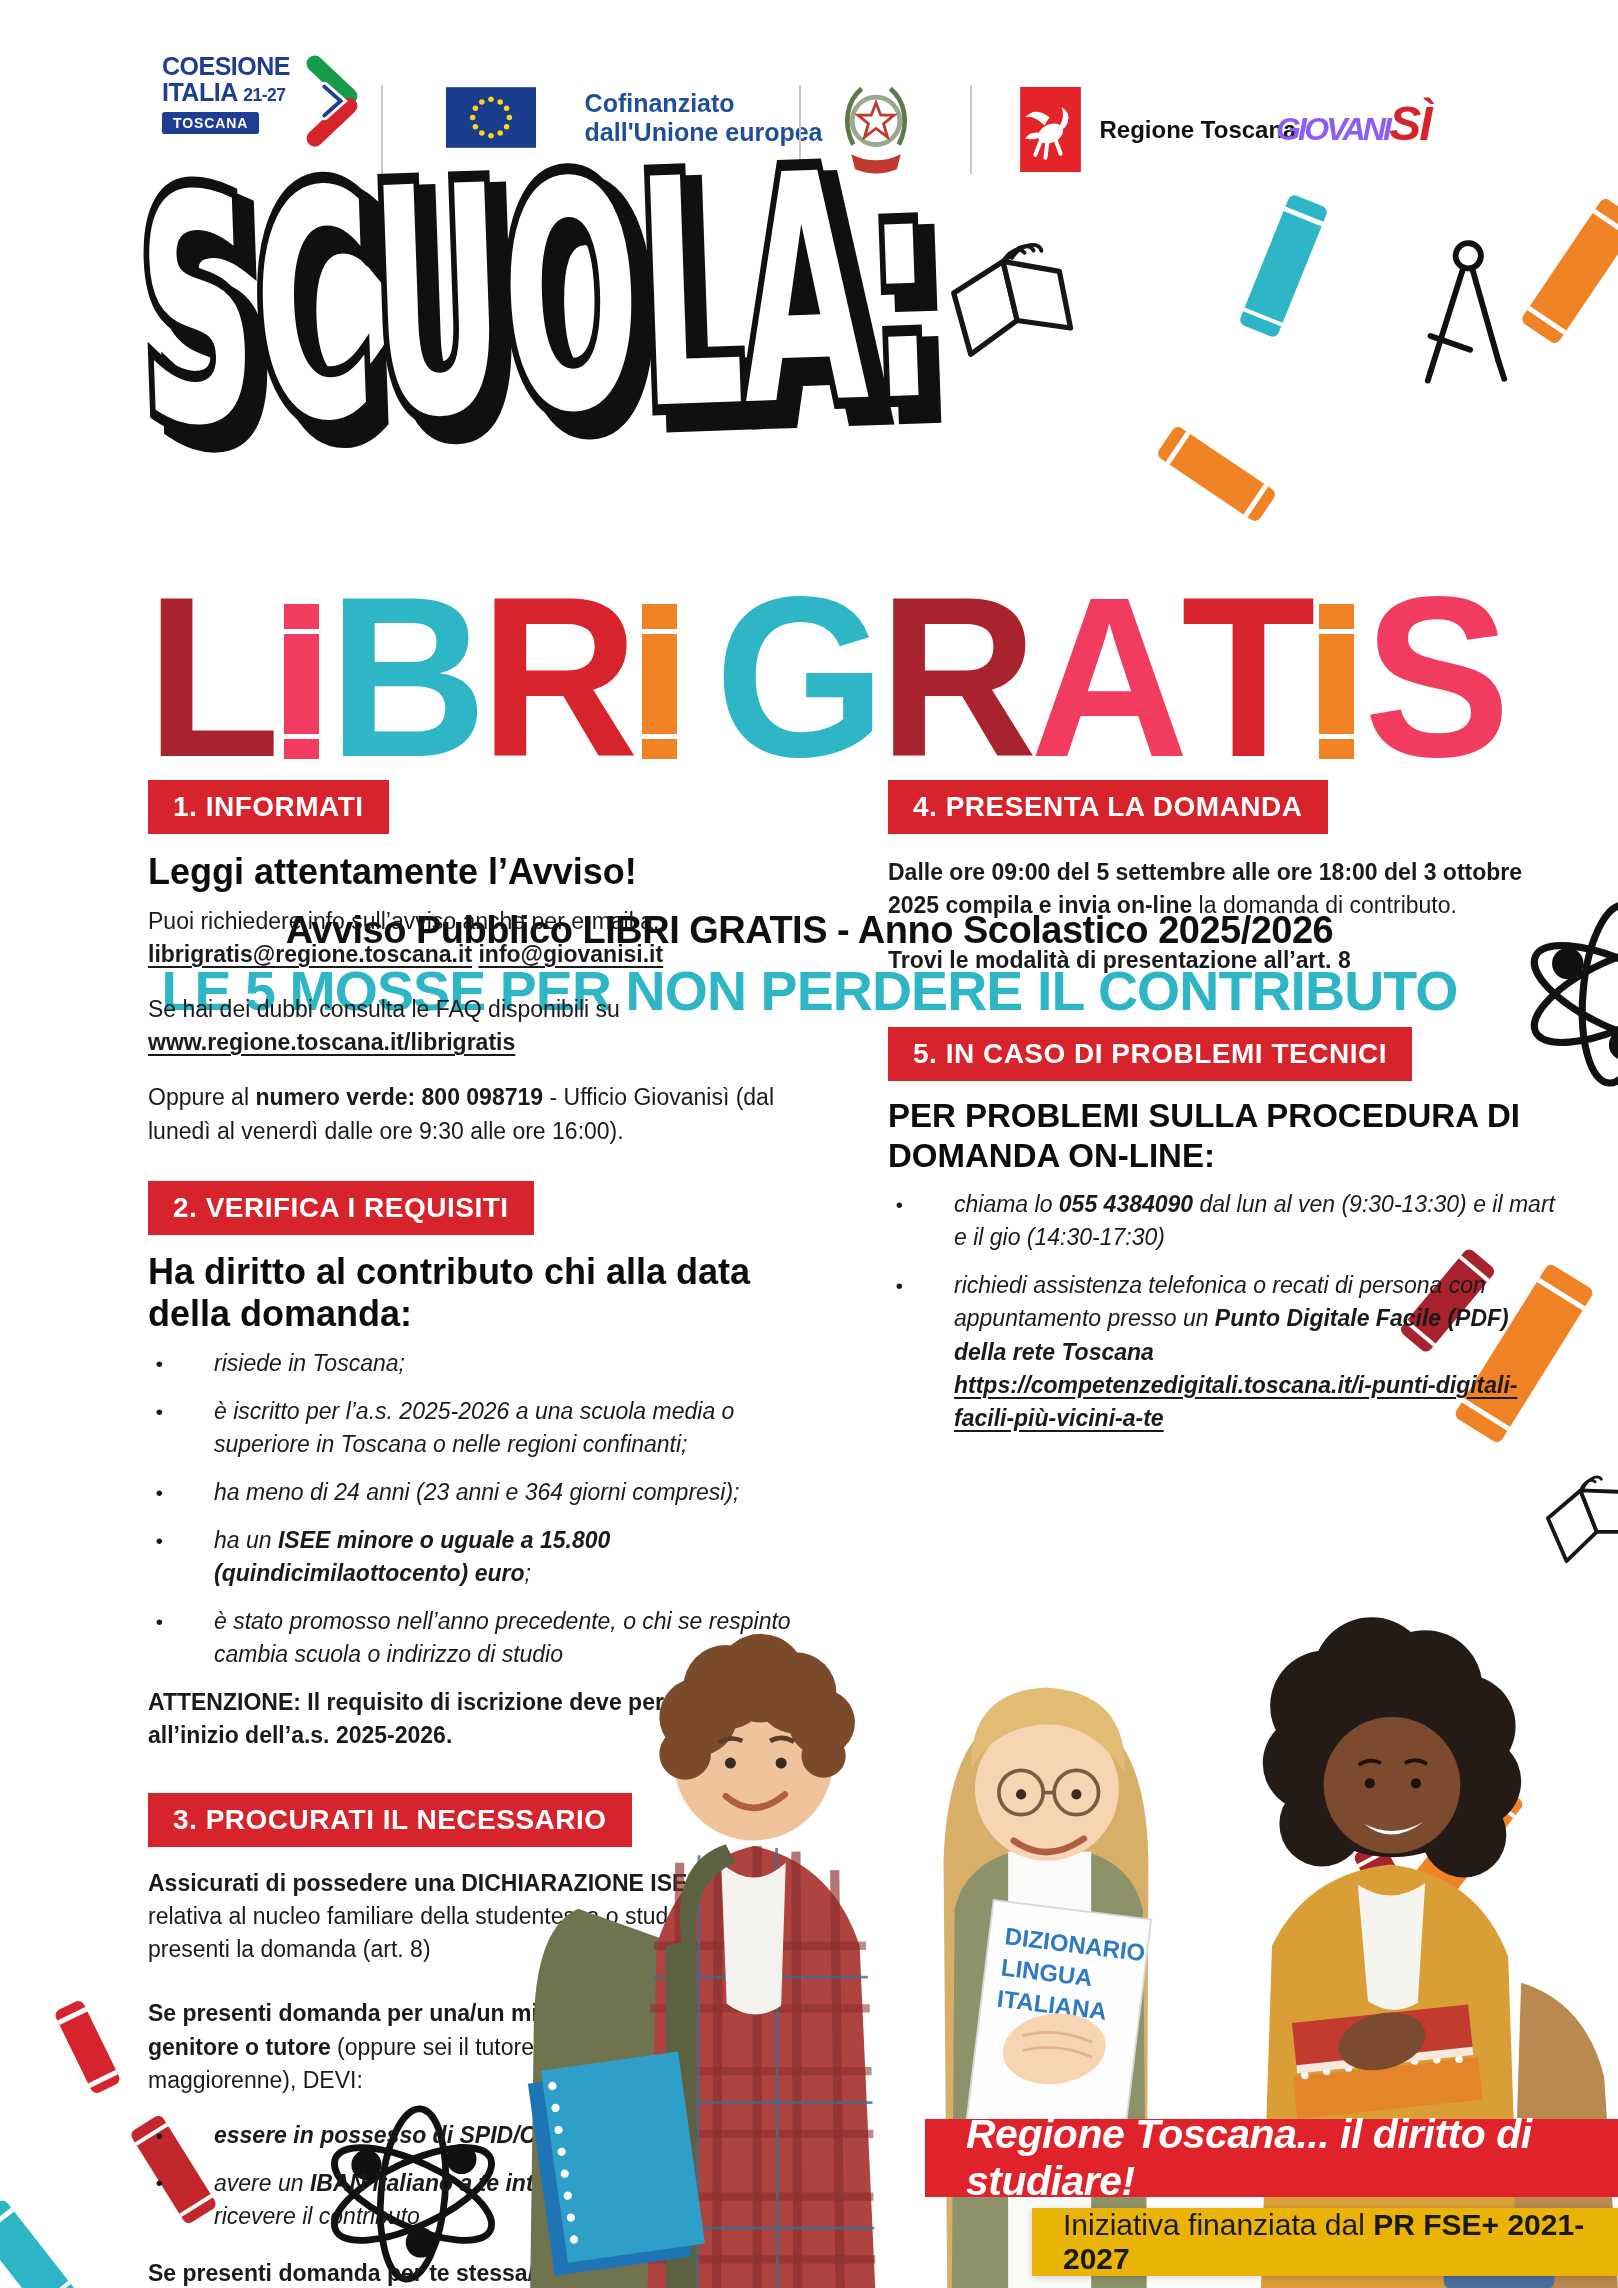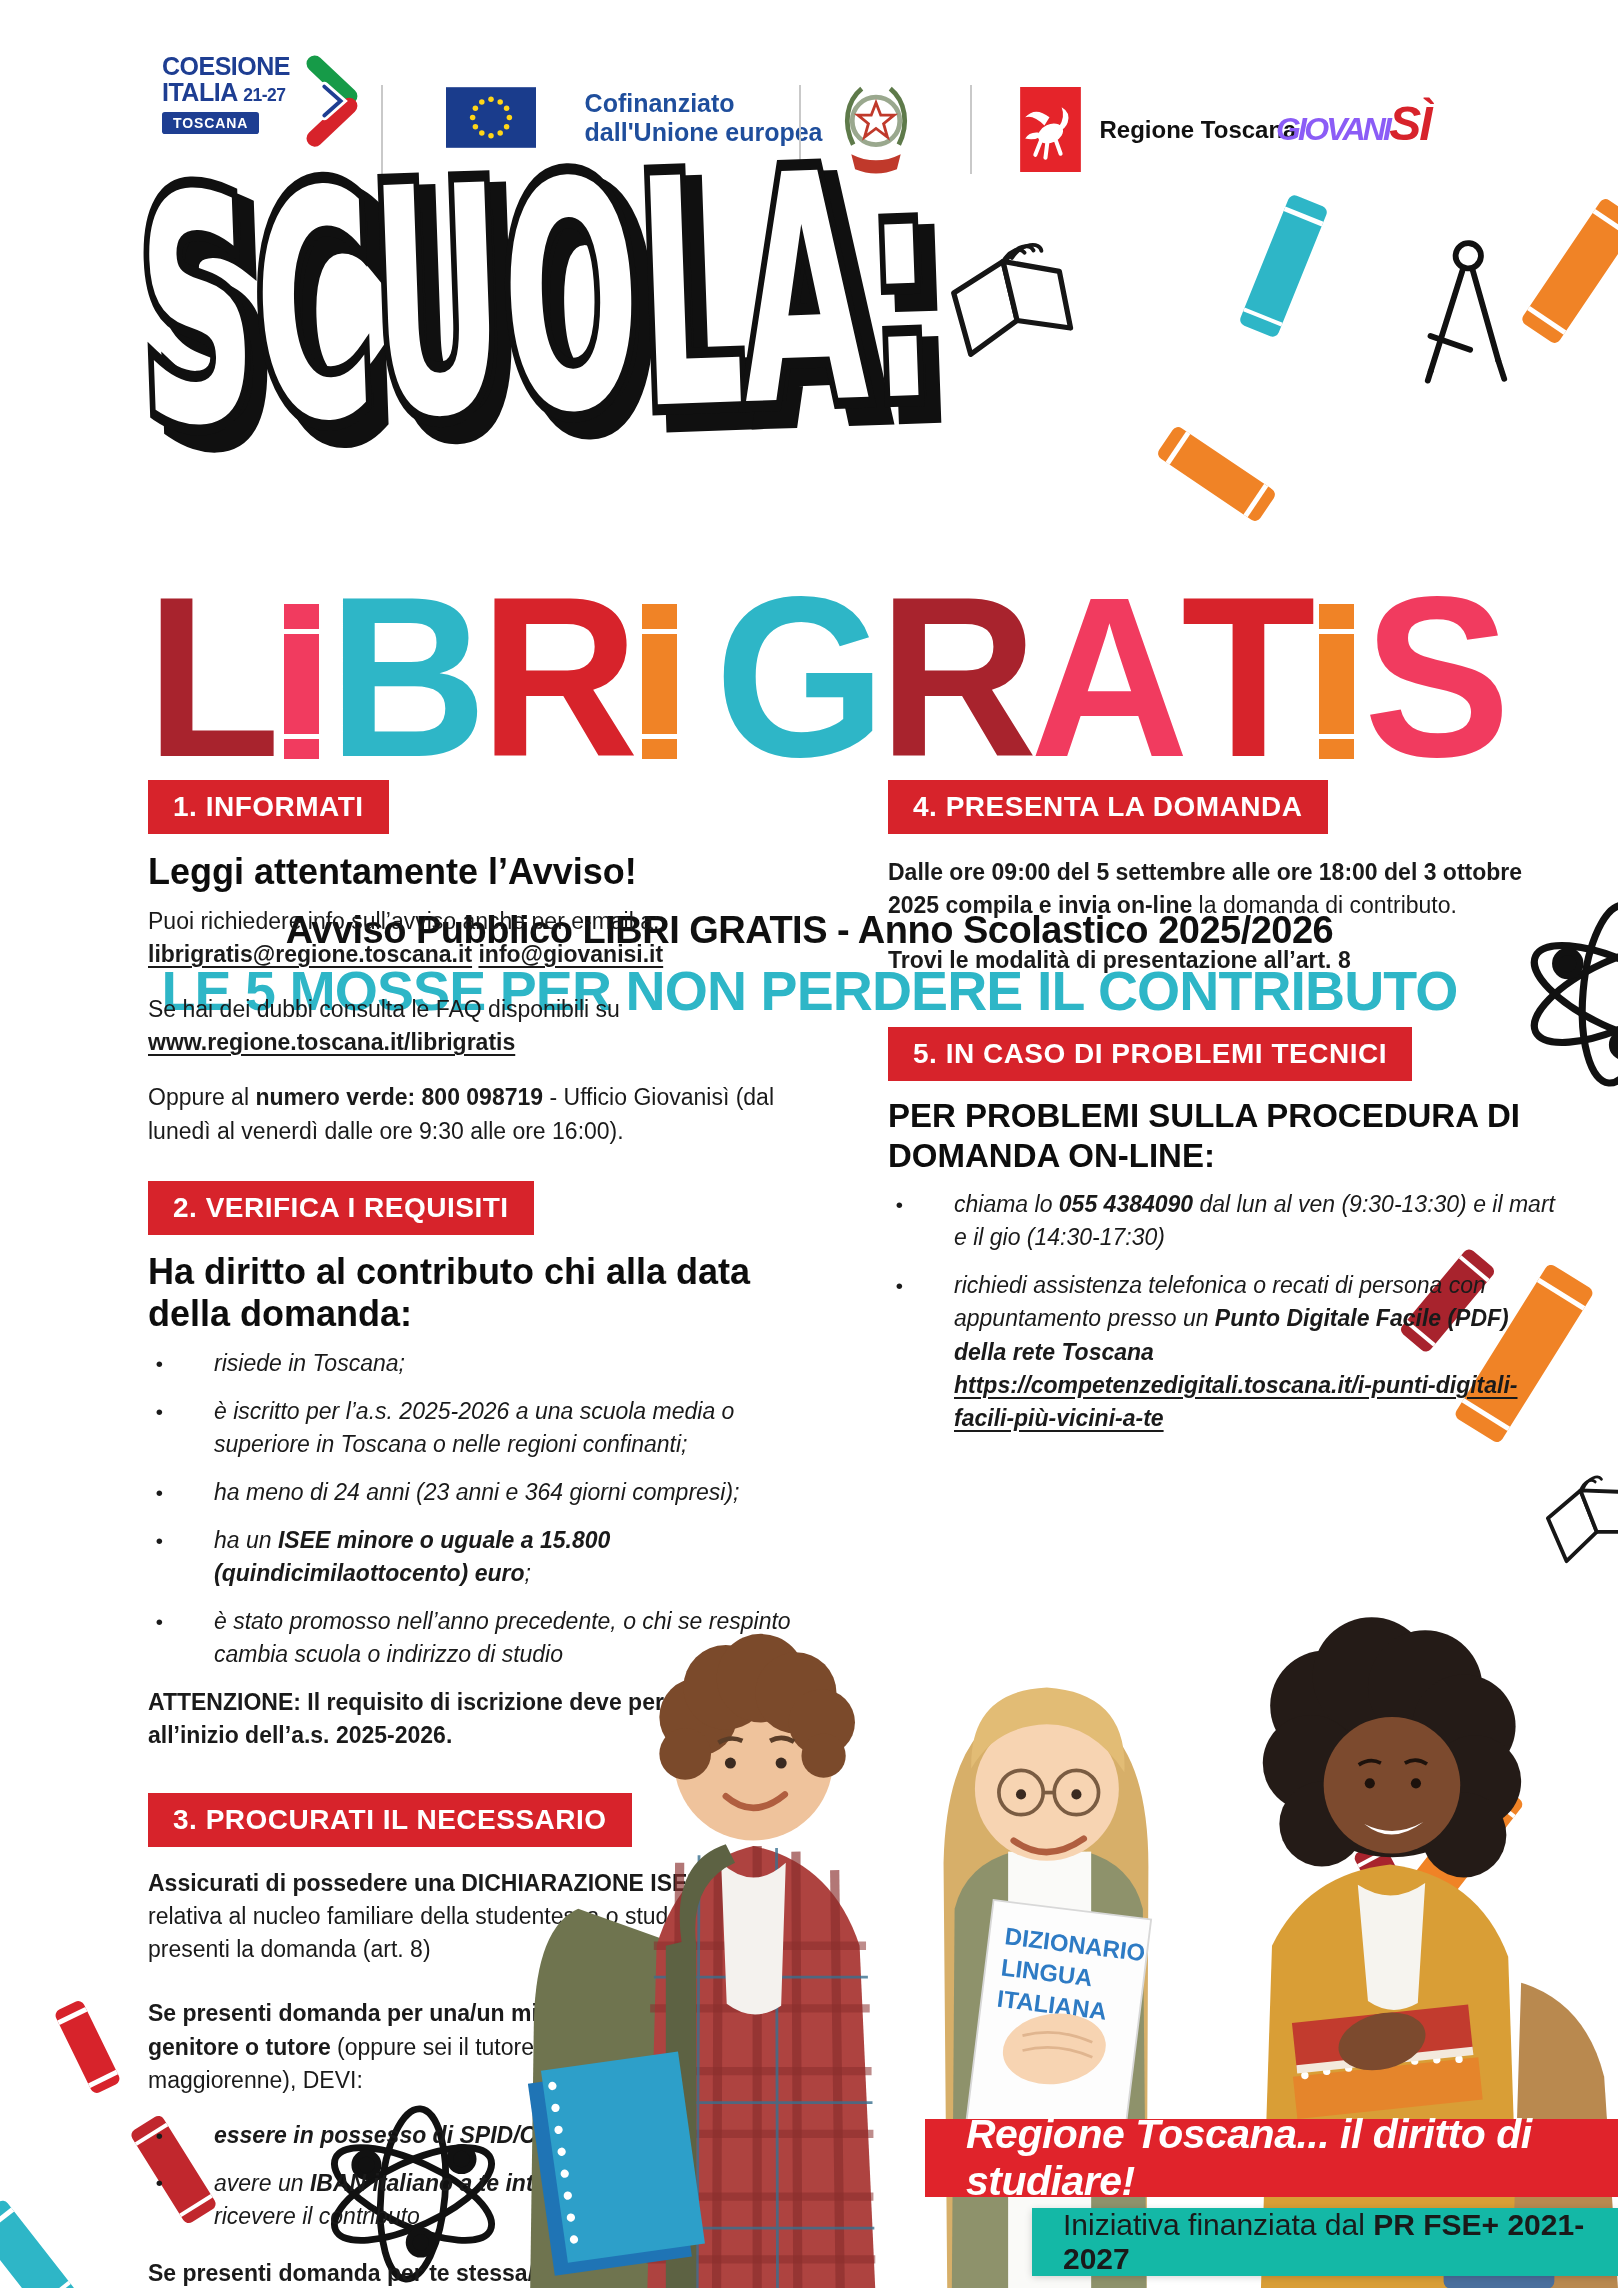--- a/index.html
+++ b/index.html
@@ -58,21 +58,21 @@
   .crayon{position:absolute;z-index:1;border-radius:6.5px;}
   .crayon::before,.crayon::after{content:"";position:absolute;left:0;right:0;height:4.6px;background:#fff;}
   .crayon::before{top:10%;}
   .crayon::after{bottom:9%;}
   
   #photo{position:absolute;left:449px;top:1429px;width:1169px;height:860px;z-index:3;}
   
   #banner-red{position:absolute;left:925px;top:2119px;width:694px;height:78px;background:#E0232B;
               z-index:5;display:flex;align-items:center;padding-left:41px;box-sizing:border-box;}
   #banner-red span{color:#fff;font-size:41px;font-weight:700;font-style:italic;letter-spacing:-0.5px;}
-  #banner-white{position:absolute;left:1032px;top:2208px;width:587px;height:68px;background:#14b8a6;
+  #banner-white{position:absolute;left:1032px;top:2208px;width:587px;height:68px;background:#eab308;
                 z-index:5;display:flex;align-items:center;padding-left:31px;box-sizing:border-box;
                 box-shadow:0 1.8px 7.4px rgba(0,0,0,0.18);font-size:30px;}
 </style>
 </head>
 <body>
 
 <div id="page">
 
   <div id="logo-coesione">
     <div>

